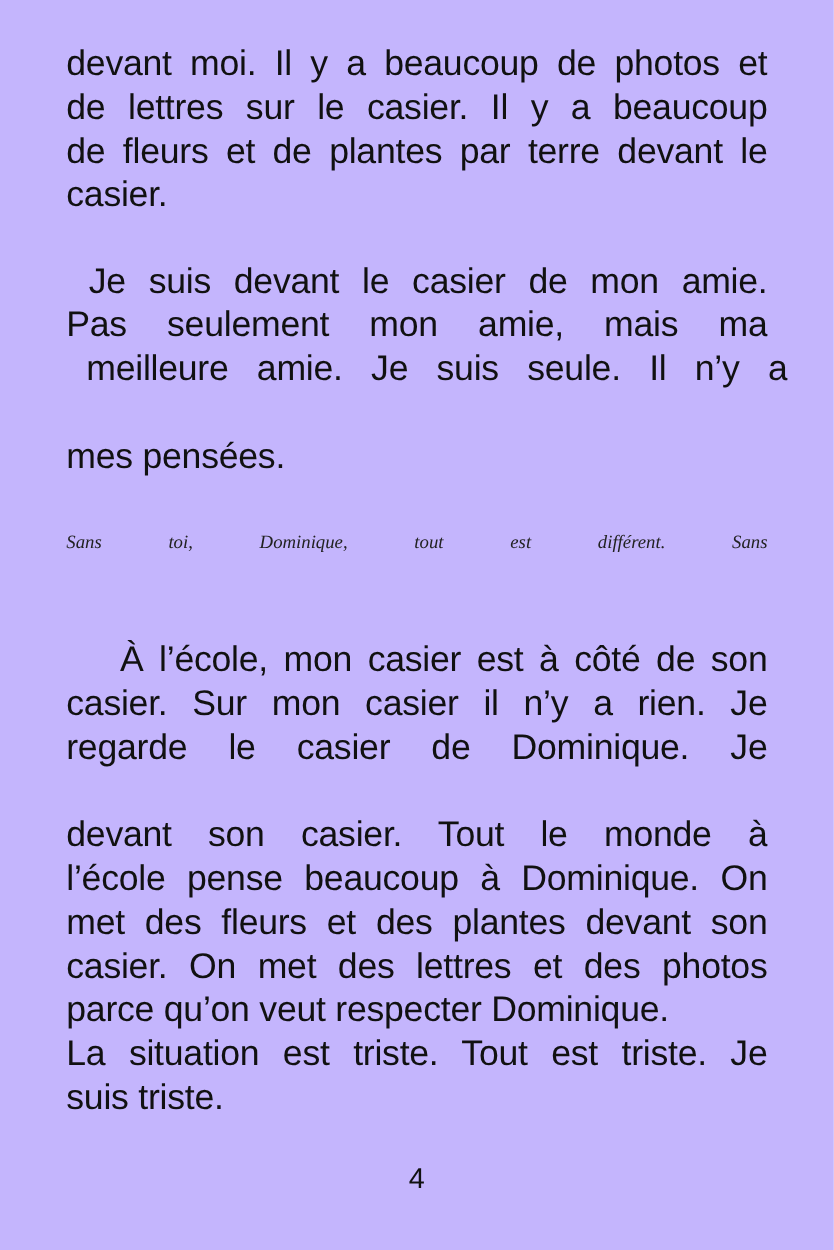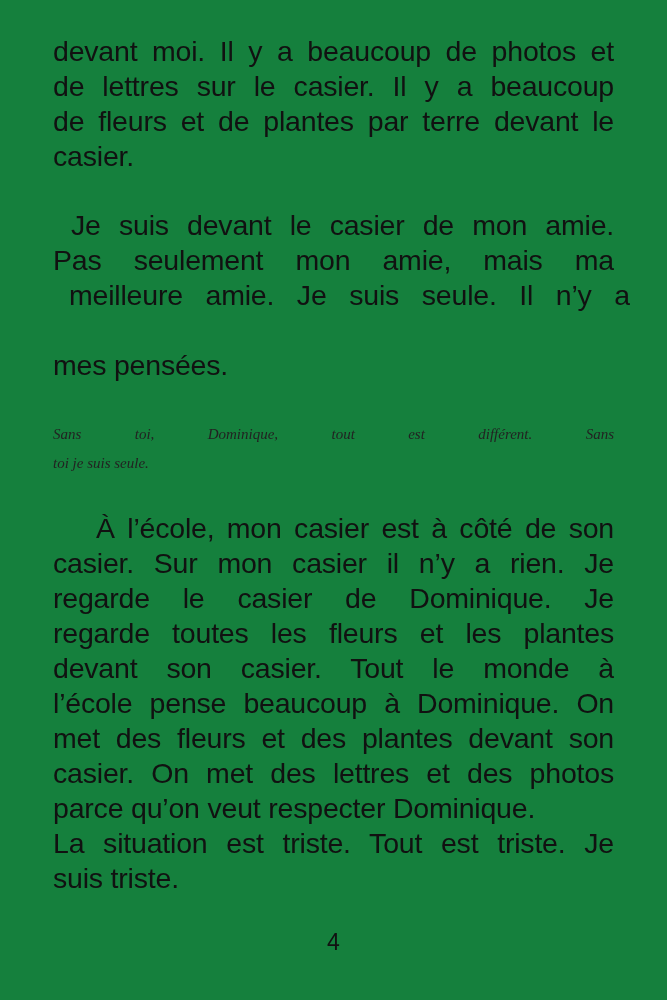--- a/index.html
+++ b/index.html
@@ -11,21 +11,21 @@
       width: 667px;
       height: 1000px;
       position: relative;
       overflow: hidden;
       color: #111111;
     }
     .page {
       position: absolute;
       left: 0; top: 0;
       width: 667px; height: 1000px;
-      background: #15803d;
+      background: #c4b5fd;
     }
     .line {
       position: absolute;
       left: 53px;
       width: 561px;
       font-family: "Liberation Sans", sans-serif;
       font-size: 28.5px;
       line-height: 35px;
       height: 35px;
       white-space: nowrap;
@@ -74,26 +74,24 @@
   <div class="line just" style="top:69px;">de lettres sur le casier. Il y a beaucoup</div>
   <div class="line just" style="top:104px;">de fleurs et de plantes par terre devant le</div>
   <div class="line" style="top:139px;">casier.</div>
 
   <div class="line just" style="top:208px; left:71px; width:543px;">Je suis devant le casier de mon amie.</div>
   <div class="line just" style="top:243px;">Pas seulement mon amie, mais ma</div>
   <div class="line just" style="top:278px;margin-left:16px;">meilleure amie. Je suis seule. Il n’y a</div>
   <div class="line" style="top:348px;">mes pensées.</div>
 
   <div class="ital just" style="top:420px;">Sans toi, Dominique, tout est différent. Sans</div>
-  <div class="ital" style="top:449px;">toi je suis seule.</div>
 
   <div class="line just" style="top:511px; left:96px; width:518px;">À l’école, mon casier est à côté de son</div>
   <div class="line just" style="top:581px;">regarde le casier de Dominique. Je</div>
   <div class="line just" style="top:546px;">casier. Sur mon casier il n’y a rien. Je</div>
-  <div class="line just" style="top:616px;">regarde toutes les fleurs et les plantes</div>
   <div class="line just" style="top:651px;">devant son casier.  Tout le monde à</div>
   <div class="line just" style="top:686px;">l’école pense beaucoup à Dominique. On</div>
   <div class="line just" style="top:721px;">met des fleurs et des plantes devant son</div>
   <div class="line just" style="top:756px;">casier. On met des lettres et des photos</div>
   <div class="line" style="top:791px;">parce qu’on veut respecter Dominique.</div>
   <div class="line just" style="top:826px;">La situation est triste. Tout est triste. Je</div>
   <div class="line" style="top:861px;">suis triste.</div>
 
   <div class="pagenum">4</div>
 </div>

